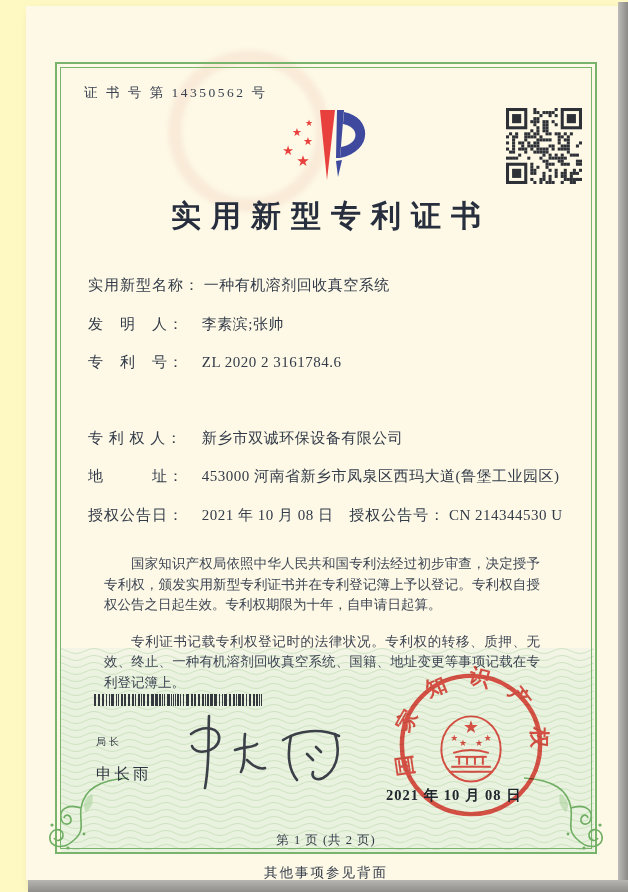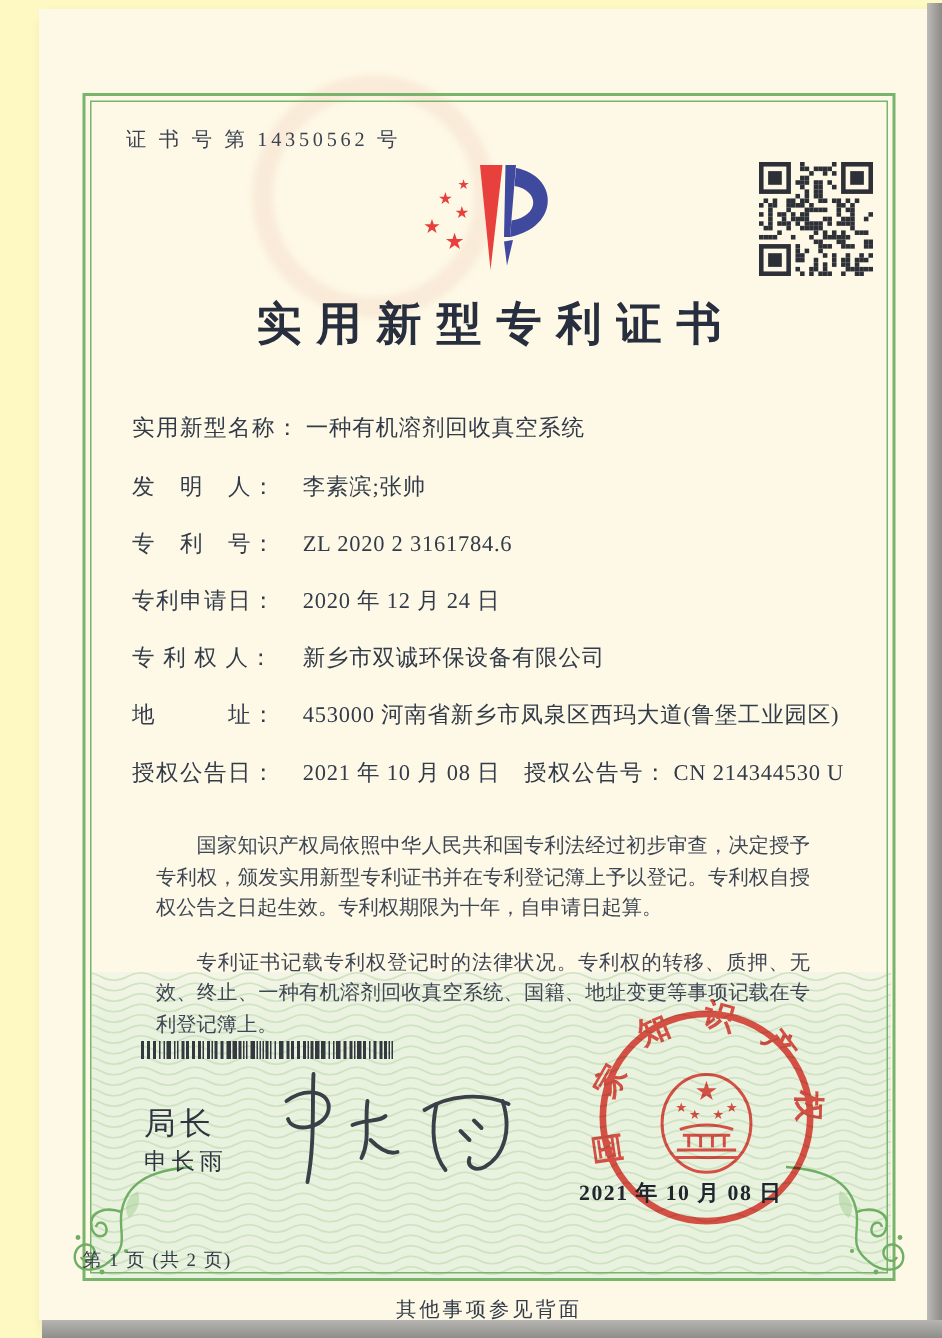--- a/index.html
+++ b/index.html
@@ -65,35 +65,35 @@
   .flabel{display:inline-block;min-width:110px;letter-spacing:1px;}
   .fvalue{letter-spacing:.5px;}
   .flabel2{margin-left:12px;letter-spacing:1px;}
 
   .paras{left:88px;top:538px;width:468px;font-size:13.5px;line-height:20.5px;
     color:#3e4654;text-align:justify;z-index:4;}
   .paras p{margin:16px;text-indent:2em;}
 
   .barcode{left:94px;top:694px;width:168px;height:12px;z-index:4;}
 
-  .director-title{left:96px;top:735px;font-size:21px;letter-spacing:3px;
+  .director-title{left:96px;top:735px;font-size:10px;letter-spacing:3px;
     color:#2f3540;font-family:"Liberation Sans","DejaVu Sans",sans-serif;z-index:4;}
   .director-name{left:96px;top:764px;font-size:15.5px;letter-spacing:3px;
     color:#2f3540;font-family:"Liberation Sans","DejaVu Sans",sans-serif;z-index:4;}
 
   .signature{left:175px;top:710px;width:180px;height:85px;z-index:4;}
   .signature path{stroke:#3b4048;stroke-width:2.6;fill:none;
     stroke-linecap:round;stroke-linejoin:round;}
 
   .seal{left:392px;top:666px;width:158px;height:158px;z-index:4;
     opacity:.92;mix-blend-mode:multiply;}
   .seal-date{left:386px;top:786px;width:180px;font-size:14.5px;
     letter-spacing:1px;color:#20252e;font-weight:600;z-index:5;}
 
-  .page-info{left:55px;top:832px;width:542px;text-align:left;
+  .page-info{left:55px;top:832px;width:542px;text-align:center;
     font-size:12.5px;letter-spacing:1px;color:#333b49;z-index:4;}
   .back-note{left:55px;top:864px;width:542px;text-align:center;
     font-size:13.5px;letter-spacing:2px;color:#333b49;z-index:4;}
 </style>
 </head>
 <body>
 
 <div id="stage">
 
   <div class="abs paper"></div>
@@ -380,24 +380,20 @@
     <span class="fvalue">一种有机溶剂回收真空系统</span>
   </div>
   <div class="abs field-row" style="top:315px">
     <span class="flabel">发　明　人：</span>
     <span class="fvalue">李素滨;张帅</span>
   </div>
   <div class="abs field-row" style="top:353px">
     <span class="flabel">专　利　号：</span>
     <span class="fvalue">ZL 2020 2 3161784.6</span>
   </div>
-  <div class="abs field-row" style="top:391px">
-    <span class="flabel">专利申请日：</span>
-    <span class="fvalue">2020 年 12 月 24 日</span>
-  </div>
   <div class="abs field-row" style="top:429px">
     <span class="flabel">专 利 权 人：</span>
     <span class="fvalue">新乡市双诚环保设备有限公司</span>
   </div>
   <div class="abs field-row" style="top:467px">
     <span class="flabel">地　　　址：</span>
     <span class="fvalue">453000 河南省新乡市凤泉区西玛大道(鲁堡工业园区)</span>
   </div>
   <div class="abs field-row" style="top:506px">
     <span class="flabel">授权公告日：</span>

